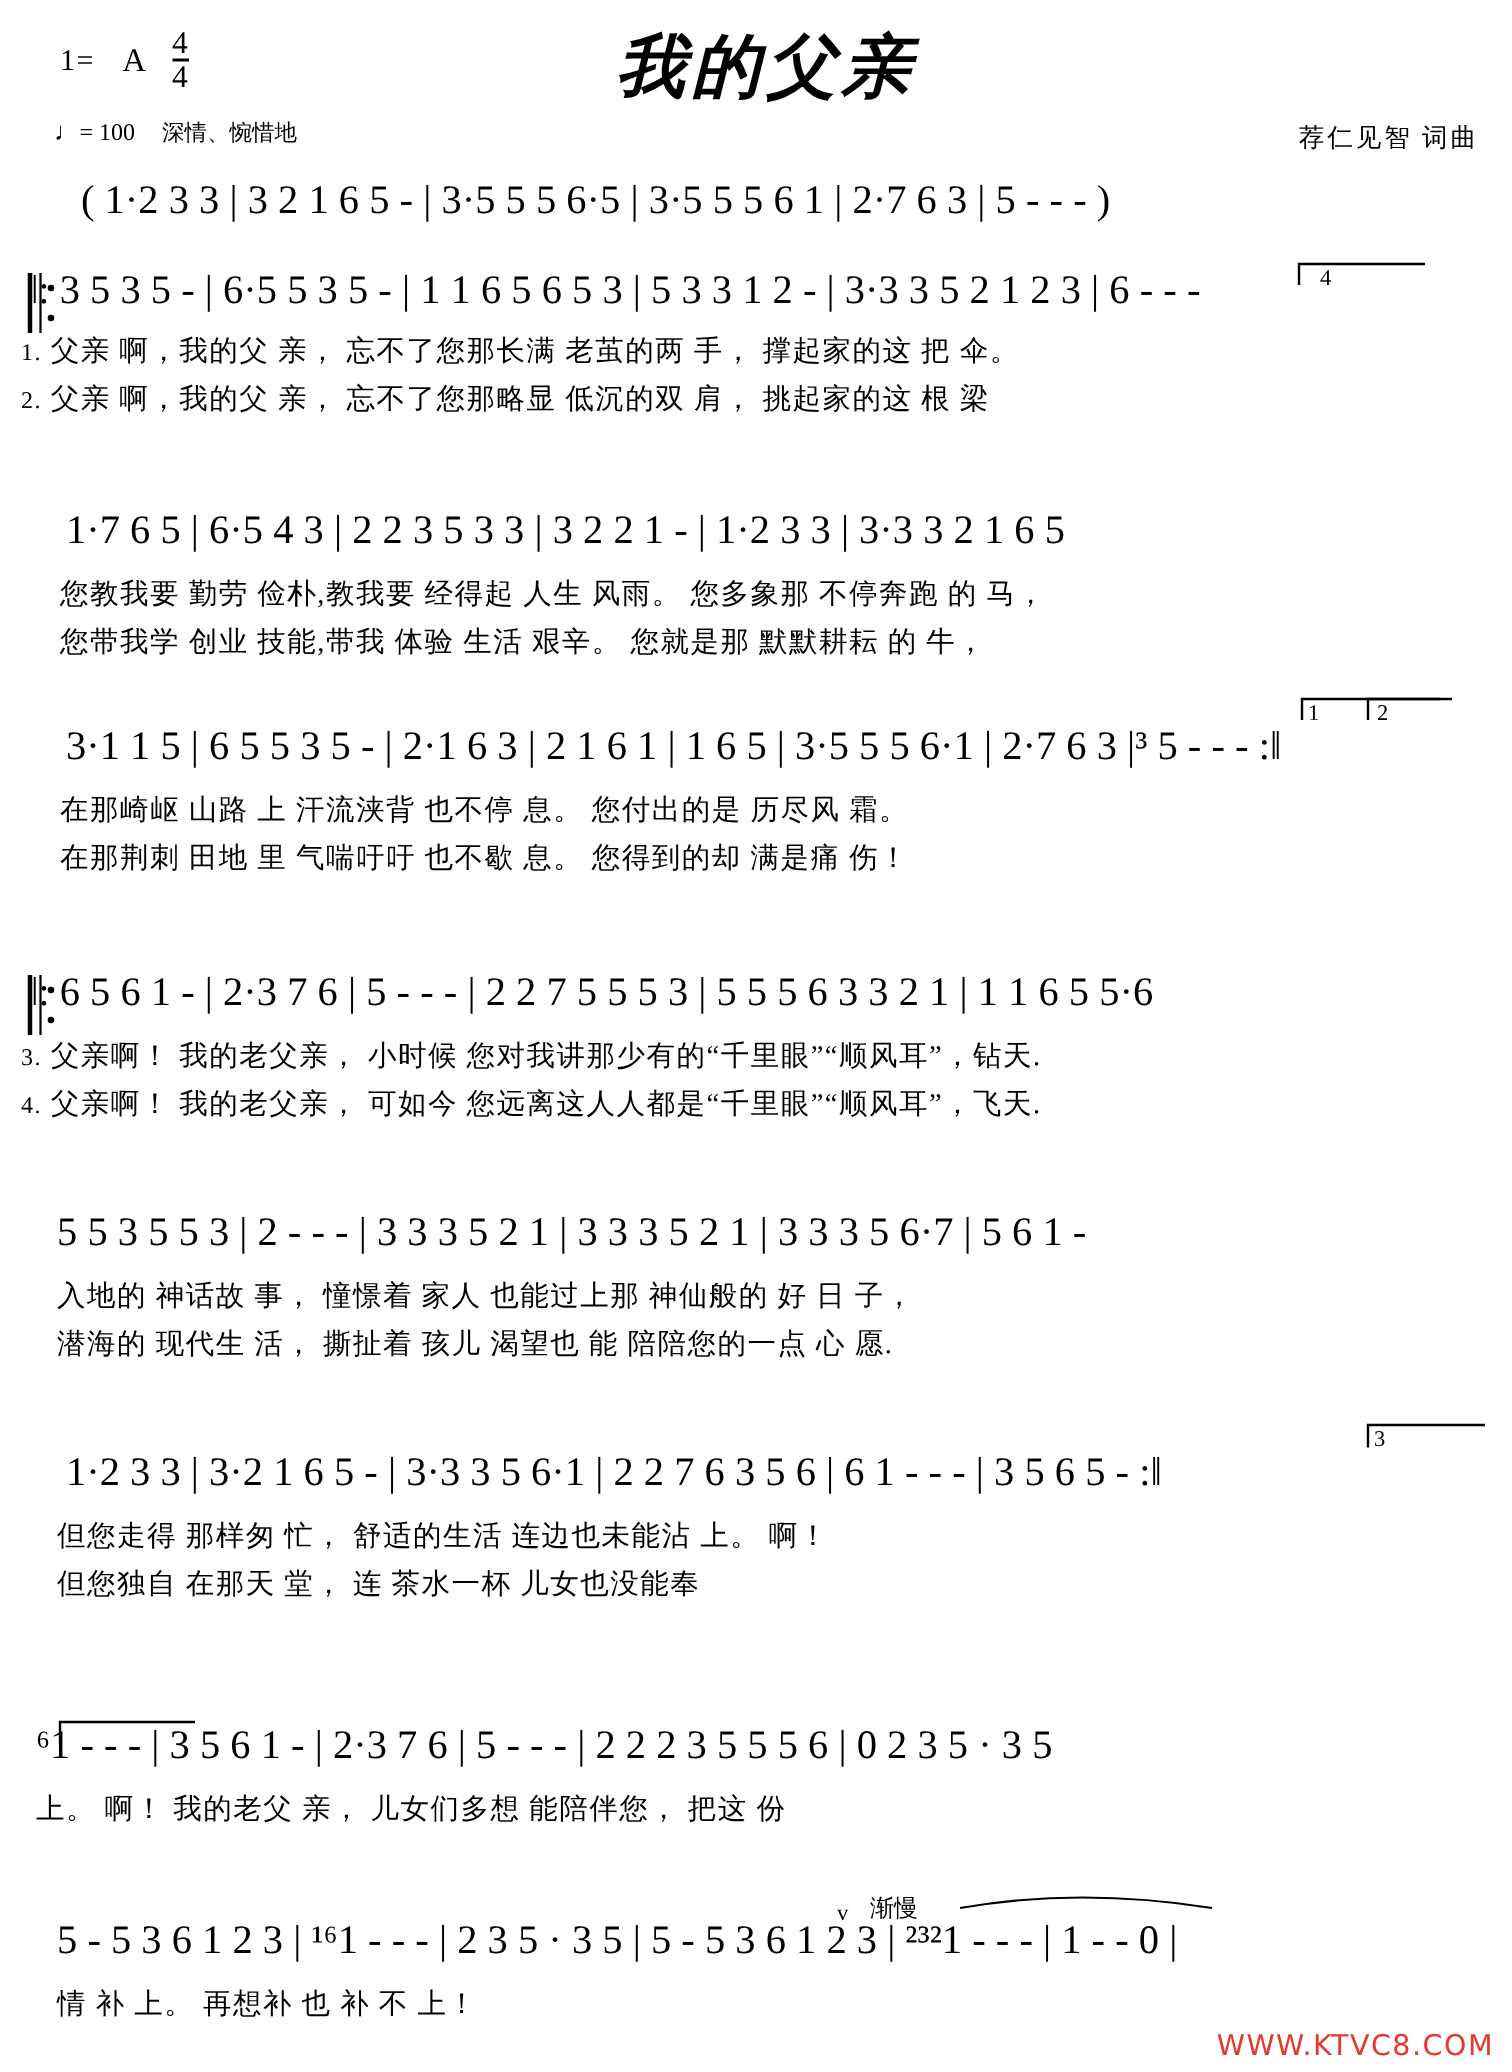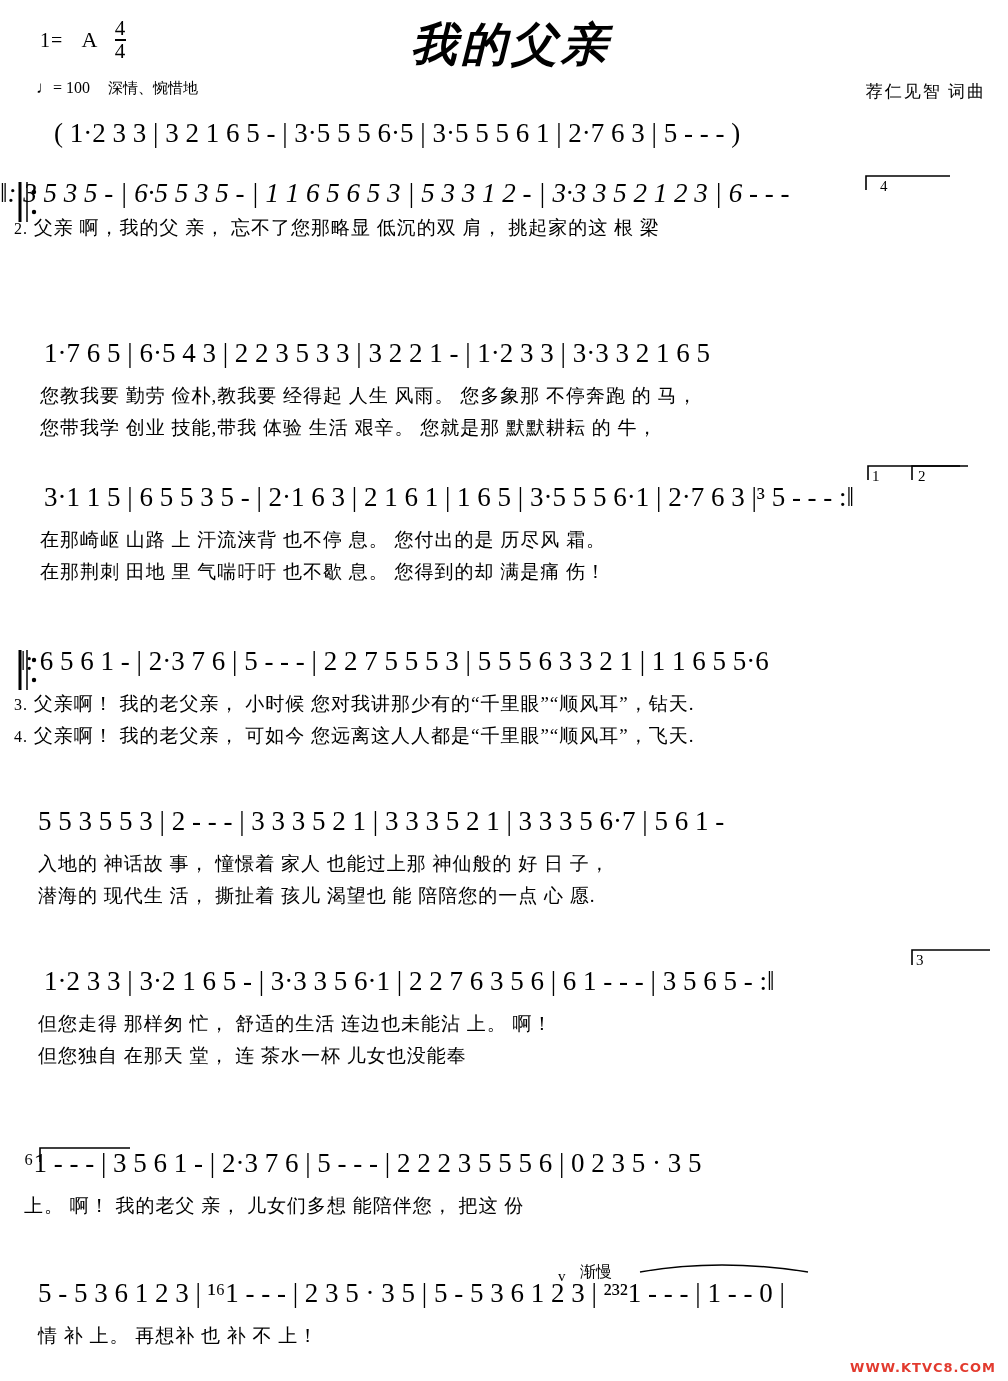--- a/index.html
+++ b/index.html
@@ -28,21 +28,21 @@
   .tempo .mood{margin-left:14px;font-size:15px;}
 
   .credit{position:absolute;right:22px;top:80px;font-size:17px;letter-spacing:2px;}
 
   
   .mline{position:absolute;left:0;width:822px;font-family:"Liberation Serif",serif;}
   .notes{font-size:27px;white-space:nowrap;letter-spacing:0px;}
   .lyric{font-size:19px;white-space:nowrap;letter-spacing:1px;}
   .lyric .idx{font-size:16px;}
 
-  .footer-url{position:absolute;right:12px;bottom:6px;font-size:13px;font-weight:bold;color:#e23a2e;
+  .footer-url{position:absolute;right:12px;bottom:6px;font-size:19px;font-weight:normal;color:#e23a2e;
               font-family:"DejaVu Sans","Liberation Sans",sans-serif;letter-spacing:1px;}
 
   
   svg.arcs{position:absolute;left:0;top:0;width:1008px;height:1381px;pointer-events:none;}
 </style>
 </head>
 <body>
 
 <div class="sheet">
 
@@ -62,21 +62,25 @@
     <span class="mood">深情、惋惜地</span>
   </div>
 
   <div class="credit">荐仁见智  词曲</div>
 
   <div class="mline" style="top:118px;">
     <div class="notes" style="padding-left:54px;">( 1·2 3 3 | 3 2 1 6 5 -  | 3·5 5 5 6·5 | 3·5 5 5 6  1 | 2·7 6 3 | 5 - - - )</div>
   </div>
 
   <div class="mline" style="top:178px;">
-    <div class="notes" style="font-style:italic;">‖: 3 5 3 5 - | 6·5 5 3 5 - | 1 1 6  5 6  5 3 | 5 3 3 1  2 - | 3·3 3 5  2 1  2 3 | 6 - - -</div>
+    <div class="notes" style="padding-left:18px;">‖: 3 5 3 5 - | 6·5 5 3 5 - | 1 1 6  5 6  5 3 | 5 3 3 1  2 - | 3·3 3 5  2 1  2 3 | 6 - - -</div>
+    <div class="lyric" style="padding-left:14px;margin-top:12px;">
+      <span class="idx">1.</span>
+      <span>父亲 啊，我的父 亲，    忘不了您那长满 老茧的两 手， 撑起家的这 把      伞。</span>
+    </div>
     <div class="lyric" style="padding-left:14px;margin-top:6px;">
       <span class="idx">2.</span>
       <span>父亲 啊，我的父 亲，  忘不了您那略显 低沉的双 肩， 挑起家的这 根      梁</span>
     </div>
   </div>
 
   <div class="mline" style="top:338px;">
     <div class="notes" style="padding-left:44px;">1·7 6 5 | 6·5 4 3 | 2 2 3 5 3 3 | 3 2 2 1 - | 1·2 3 3 | 3·3 3 2  1 6 5</div>
     <div class="lyric" style="padding-left:40px;margin-top:14px;">
       <span>您教我要  勤劳 俭朴,教我要 经得起  人生 风雨。 您多象那  不停奔跑 的 马，</span>

